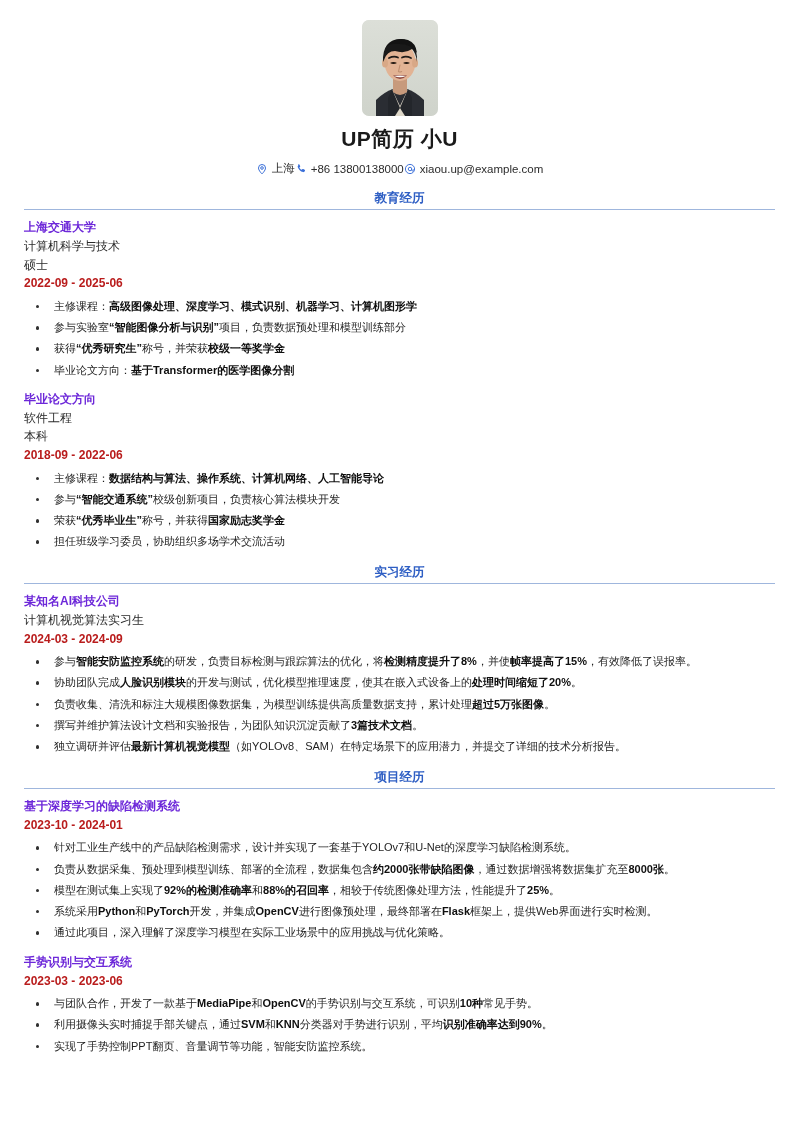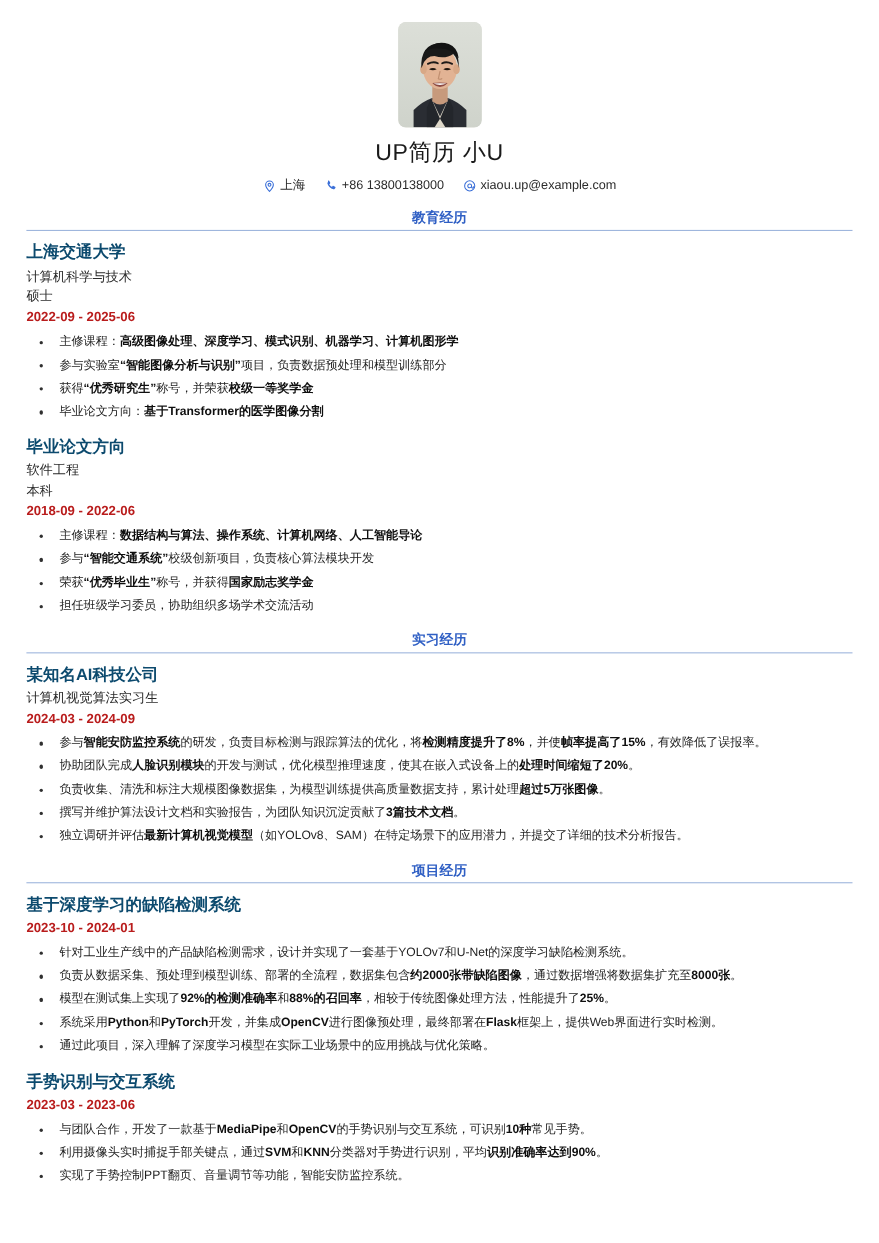--- a/index.html
+++ b/index.html
@@ -33,31 +33,30 @@
   .photo {
     width: 76px;
     height: 96px;
     border-radius: 7px;
     overflow: hidden;
     display: block;
     background: #d9dbd4;
   }
   .name {
     font-size: 21px;
-    font-weight: normal;
+    font-weight: bold;
     letter-spacing: 0.5px;
     color: #1a1a1a;
     margin: 2px 0 10px 0;
     line-height: 1.2;
   }
   .contacts {
     display: flex;
     justify-content: center;
     align-items: center;
-    gap: 17px;
     font-size: 11.5px;
     color: #2b2b2b;
   }
   .contact {
     display: inline-flex;
     align-items: center;
     gap: 4px;
     white-space: nowrap;
   }
   .contact .ico {
@@ -85,23 +84,23 @@
     height: 0;
     border-bottom: 1.3px solid #9fb6dd;
     margin-bottom: 8px;
   }
 
   
   .entry { margin-bottom: 2px; }
   .entry + .entry { margin-top: 12px; }
   .entry-title {
     font-weight: bold;
-    font-size: 15px;
+    font-size: 12px;
     line-height: 1.55;
-    color: #0c4a6e;
+    color: #6d28d9;
   }
   .entry-sub {
     font-size: 12px;
     line-height: 1.55;
     color: #2a2a2a;
   }
   .entry-date {
     font-size: 12px;
     font-weight: bold;
     line-height: 1.6;

